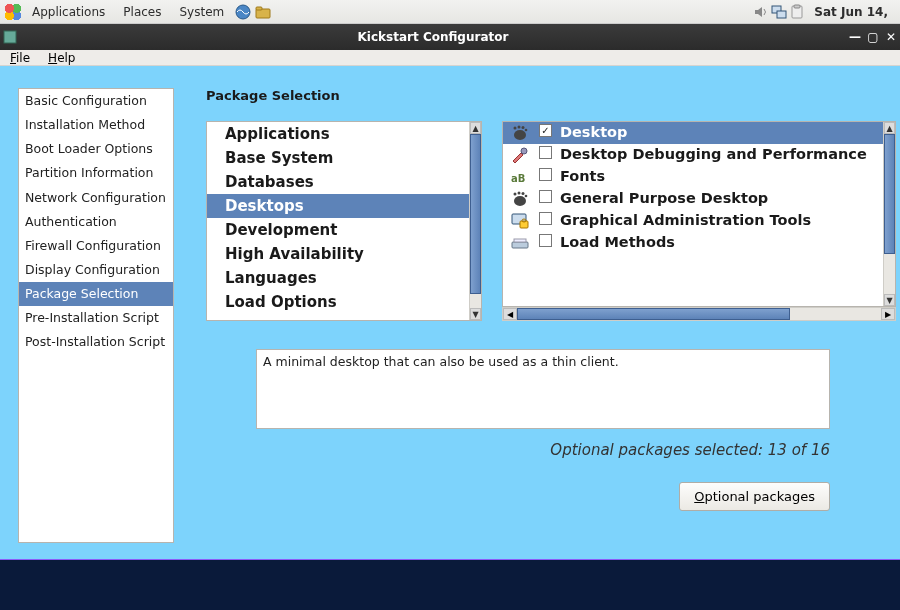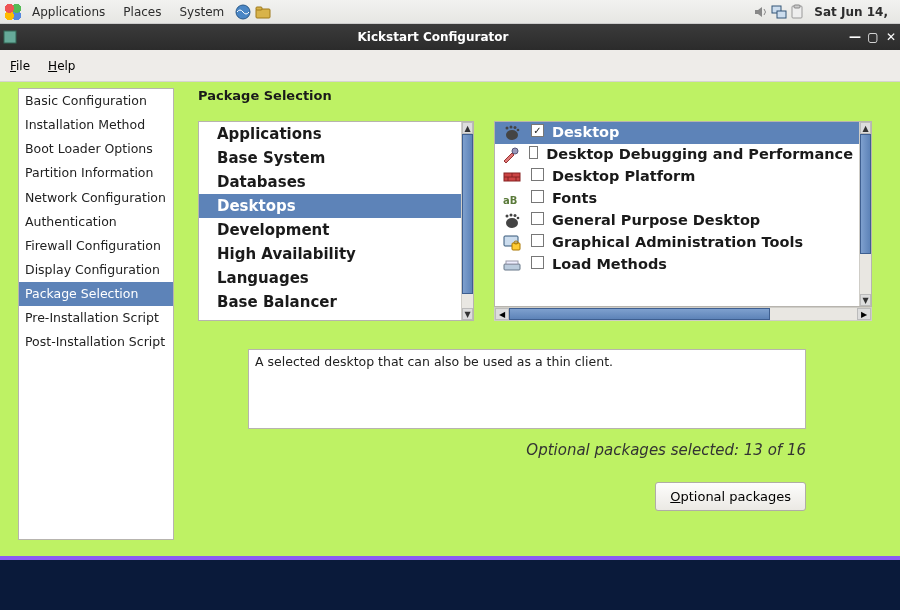--- a/index.html
+++ b/index.html
@@ -26,46 +26,46 @@
     .panel .clock { padding: 0 8px; font-weight: bold; }
     .logo-app { width:18px; height:18px; display:inline-block; background:
       radial-gradient(circle at 30% 30%, #e55 0 25%, transparent 26%),
       radial-gradient(circle at 70% 30%, #5b5 0 25%, transparent 26%),
       radial-gradient(circle at 30% 70%, #fb0 0 25%, transparent 26%),
       radial-gradient(circle at 70% 70%, #58d 0 25%, transparent 26%);
     }
     
     .window {
       position:absolute; left:0; top:24px; right:0; height: 536px;
-      background: #bef264;
-      border-bottom:4px solid #8b5cf6;
+      background: #7dd3fc;
+      border-bottom:1px solid #8b5cf6;
     }
     .titlebar {
       height: 26px;
       background: linear-gradient(#3b3b3b, #2b2b2b);
       color: #fff;
       display:flex; align-items:center;
       font-weight:bold;
     }
     .titlebar .ticon { width:20px; display:flex; justify-content:center; }
     .titlebar .ttitle { flex:1; text-align:center; }
     .titlebar .wbtn { width:18px; text-align:center; cursor:default; }
     .menubar {
-      height: 32px; background:#eeece9;
+      height: 16px; background:#eeece9;
       border-bottom:1px solid #d6d4d0;
       display:flex; align-items:center; padding: 0 6px;
       gap:10px;
     }
     .menubar .mitem { padding:2px 4px; }
     .underline { text-decoration: underline; text-decoration-color: currentColor; text-underline-offset:1px; }
     .client {
       position:absolute; left:0; right:0; top:50px; bottom:0;
       display:flex;
-      padding: 14px 28px 16px 18px;
-      gap: 24px;
+      padding: 14px 4px 16px 18px;
+      gap: 32px;
     }
     
     .sidebar {
       width: 156px;
       border: 1px solid #b7b4ae;
       background:#fff;
       overflow:hidden;
     }
     .sidebar .sitem {
       padding: 3px 6px;
@@ -277,21 +277,21 @@
         <div class="listwrap listA" style="width:276px;">
           <div class="listbox">
             <div class="inner" id="catlist">
                 <div class="cat">Applications</div>
                 <div class="cat">Base System</div>
                 <div class="cat">Databases</div>
                 <div class="cat sel">Desktops</div>
                 <div class="cat">Development</div>
                 <div class="cat">High Availability</div>
                 <div class="cat">Languages</div>
-                <div class="cat">Base Balancer</div>
+                <div class="cat">Load Options</div>
               </div>
             <div class="vscroll">
               <div class="sbtn">▲</div>
               <div class="thumb" style="top:12px; height:160px;"></div>
               <div class="sbtn bottom">▼</div>
             </div>
           </div>
         </div>
 
         <div class="listwrap listB" style="width:338px;">
@@ -312,33 +312,20 @@
                 </div>
                 <div class="pkg">
                   <span class="ic">
                     <svg width="20" height="18">
                       <path d="M3 15l8-8 2 2-8 8z" fill="#d77" stroke="#933"></path>
                       <circle cx="14" cy="5" r="3" fill="#99b" stroke="#557"></circle>
                     </svg>
                   </span>
                   <span class="chk"></span>
                   <span>Desktop Debugging and Performance</span>
-                </div>
-                <div class="pkg">
-                  <span class="ic">
-                    <svg width="20" height="18">
-                      <rect x="2" y="5" width="16" height="8" fill="#c44" stroke="#822"></rect>
-                      <line x1="2" y1="9" x2="18" y2="9" stroke="#822"></line>
-                      <line x1="10" y1="5" x2="10" y2="9" stroke="#822"></line>
-                      <line x1="6" y1="9" x2="6" y2="13" stroke="#822"></line>
-                      <line x1="14" y1="9" x2="14" y2="13" stroke="#822"></line>
-                    </svg>
-                  </span>
-                  <span class="chk"></span>
-                  <span>Desktop Platform</span>
                 </div>
                 <div class="pkg">
                   <span class="ic">
                     <svg width="20" height="18">
                       <text x="1" y="14" font-size="10" font-weight="bold" fill="#5a7a3a">aB</text>
                     </svg>
                   </span>
                   <span class="chk"></span>
                   <span>Fonts</span>
                 </div>
@@ -386,21 +373,21 @@
           <div class="hscroll">
             <div class="sbtn">◀</div>
             <div class="track">
                 <div class="thumb" style="left:0; width:75%;"></div>
               </div>
             <div class="sbtn">▶</div>
           </div>
         </div>
       </div>
 
-      <div class="desc">A selected desktop that can also be used as a thin client.</div>
+      <div class="desc">A minimal desktop that can also be used as a thin client.</div>
 
       <div class="status">
         <span>Optional packages selected: </span><span>13 of 16</span>
       </div>
 
       <div class="btnrow">
         <span class="button"><span class="underline">O</span>ptional packages</span>
       </div>
     </div>
   </div>

